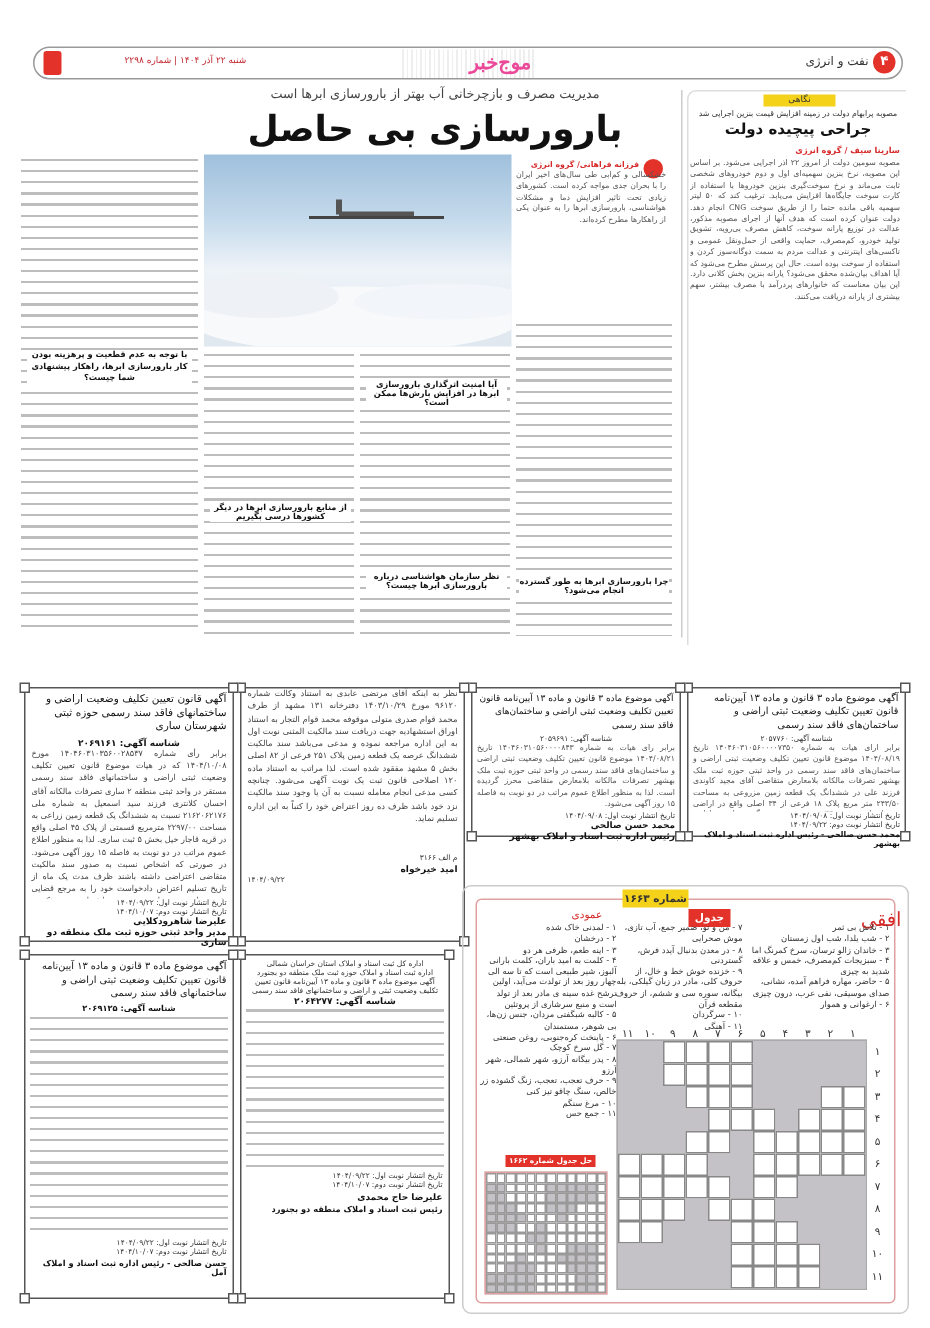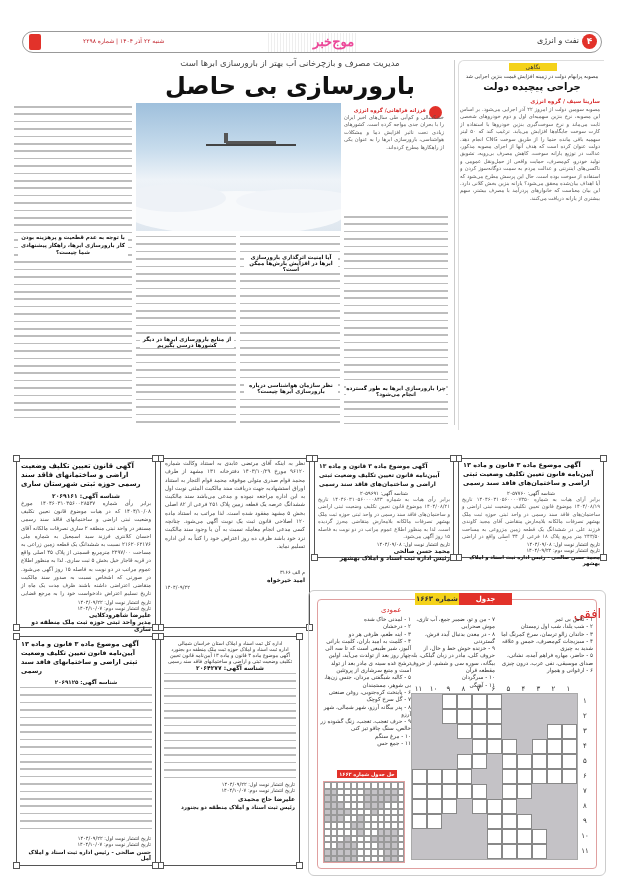--- a/index.html
+++ b/index.html
@@ -15,21 +15,21 @@
 .hdr-icon{left:6px;top:2px;width:12px;height:16px;background:#e2322a;border-radius:2px}
 
 .txt{font-size:5.2px;line-height:7.4px;color:#555;text-align:justify;overflow:hidden}
 .lines{background:repeating-linear-gradient(180deg,transparent 0 2px,#bdbdbd 2px 3.5px,transparent 3.5px 7.4px)}
 .red{color:#d62a2a}
 .kicker{background:#f4d21a;font-size:6px;color:#333;padding:0 6px;text-align:center}
 .h1{font-family:"DejaVu Sans",sans-serif;font-weight:bold;color:#111}
 .divider{background:#ccc}
 .photo{background:linear-gradient(180deg,#9fc0dc 0%,#c6dbec 35%,#eef3f8 60%,#dfe7ef 100%)}
 .ad{border:1.5px solid #555;background:#fff}
-.ad-title{font-weight:bold;font-size:6.5px;text-align:left;color:#111;line-height:9px}
+.ad-title{font-weight:normal;font-size:6.5px;text-align:right;color:#111;line-height:9px}
 .ad-sign{font-weight:bold;font-size:6px;color:#111}
 .corner{width:7px;height:7px;border:1px solid #555;background:#fff}
 .cw-box{border:1px solid #ccc;border-radius:6px}
 .cw-inner{border:1px solid #e0a0a0;border-radius:4px}
 .tag-red{background:#e2322a;color:#fff;font-size:7px;font-weight:bold;text-align:center}
 .tag-yel{background:#f4d21a;color:#333;font-size:7px;font-weight:bold;text-align:center}
 .clue{font-size:5.6px;line-height:7.3px;color:#333}
 .grid{display:grid;grid-template-columns:repeat(11,15px);grid-template-rows:repeat(11,15px);border:1px solid #aaa;direction:ltr;background:#c4c2c6}
 .cell{border:.5px solid #888}
 .cell.b{background:#c4c2c6;border-color:#c4c2c6}
@@ -159,21 +159,21 @@
   <div style="font-size:5px;padding:0 4px;color:#333">تاریخ انتشار نوبت دوم: ۱۴۰۴/۱۰/۰۷</div>
   <div class="ad-sign" style="padding:2px 4px;font-size:5.5px">حسن صالحی - رئیس اداره ثبت اسناد و املاک آمل</div>
 <div class="abs corner" style="inset: -4px -4px auto auto;"></div>
     <div class="abs corner" style="inset: -4px auto auto -4px;"></div>
     <div class="abs corner" style="inset: auto -4px -4px auto;"></div>
     <div class="abs corner" style="inset: auto auto -4px -4px;"></div>
   </div>
 
 <div class="abs cw-box" style="left:308px;top:590px;width:298px;height:286px">
   <div class="abs cw-inner" style="left:8px;top:8px;width:280px;height:270px"></div>
-  <div class="abs tag-red" style="left:150px;top:2px;width:53px;height:12px;line-height:12px">جدول</div>
+  <div class="abs tag-red" style="left:150px;top:15px;width:28px;height:12px;line-height:12px">جدول</div>
   <div class="abs tag-yel" style="left:106px;top:2px;width:44px;height:12px;line-height:12px">شماره ۱۶۶۳</div>
   <div class="abs red" style="right:4px;top:15px;font-size:13px">افقی</div>
   <div class="abs red" style="left:72px;top:15px;font-size:7px">عمودی</div>
   <div class="abs" style="right:12px;top:25px;width:95px">
     <div class="clue">۱ - تلاش بی ثمر</div>
     <div class="clue">۲ - شب یلدا، شب اول زمستان</div>
     <div class="clue">۳ - خاندان زالو ترسان، سرخ کمرنگ اما</div>
     <div class="clue">۴ - سبزیجات کم‌مصرف، خمس و علاقه شدید به چیزی</div>
     <div class="clue">۵ - حاضر، مهاره فراهم آمده، نشانی، صدای موسیقی، نفی عرب، درون چیزی</div>
     <div class="clue">۶ - ارغوانی و هموار</div>

